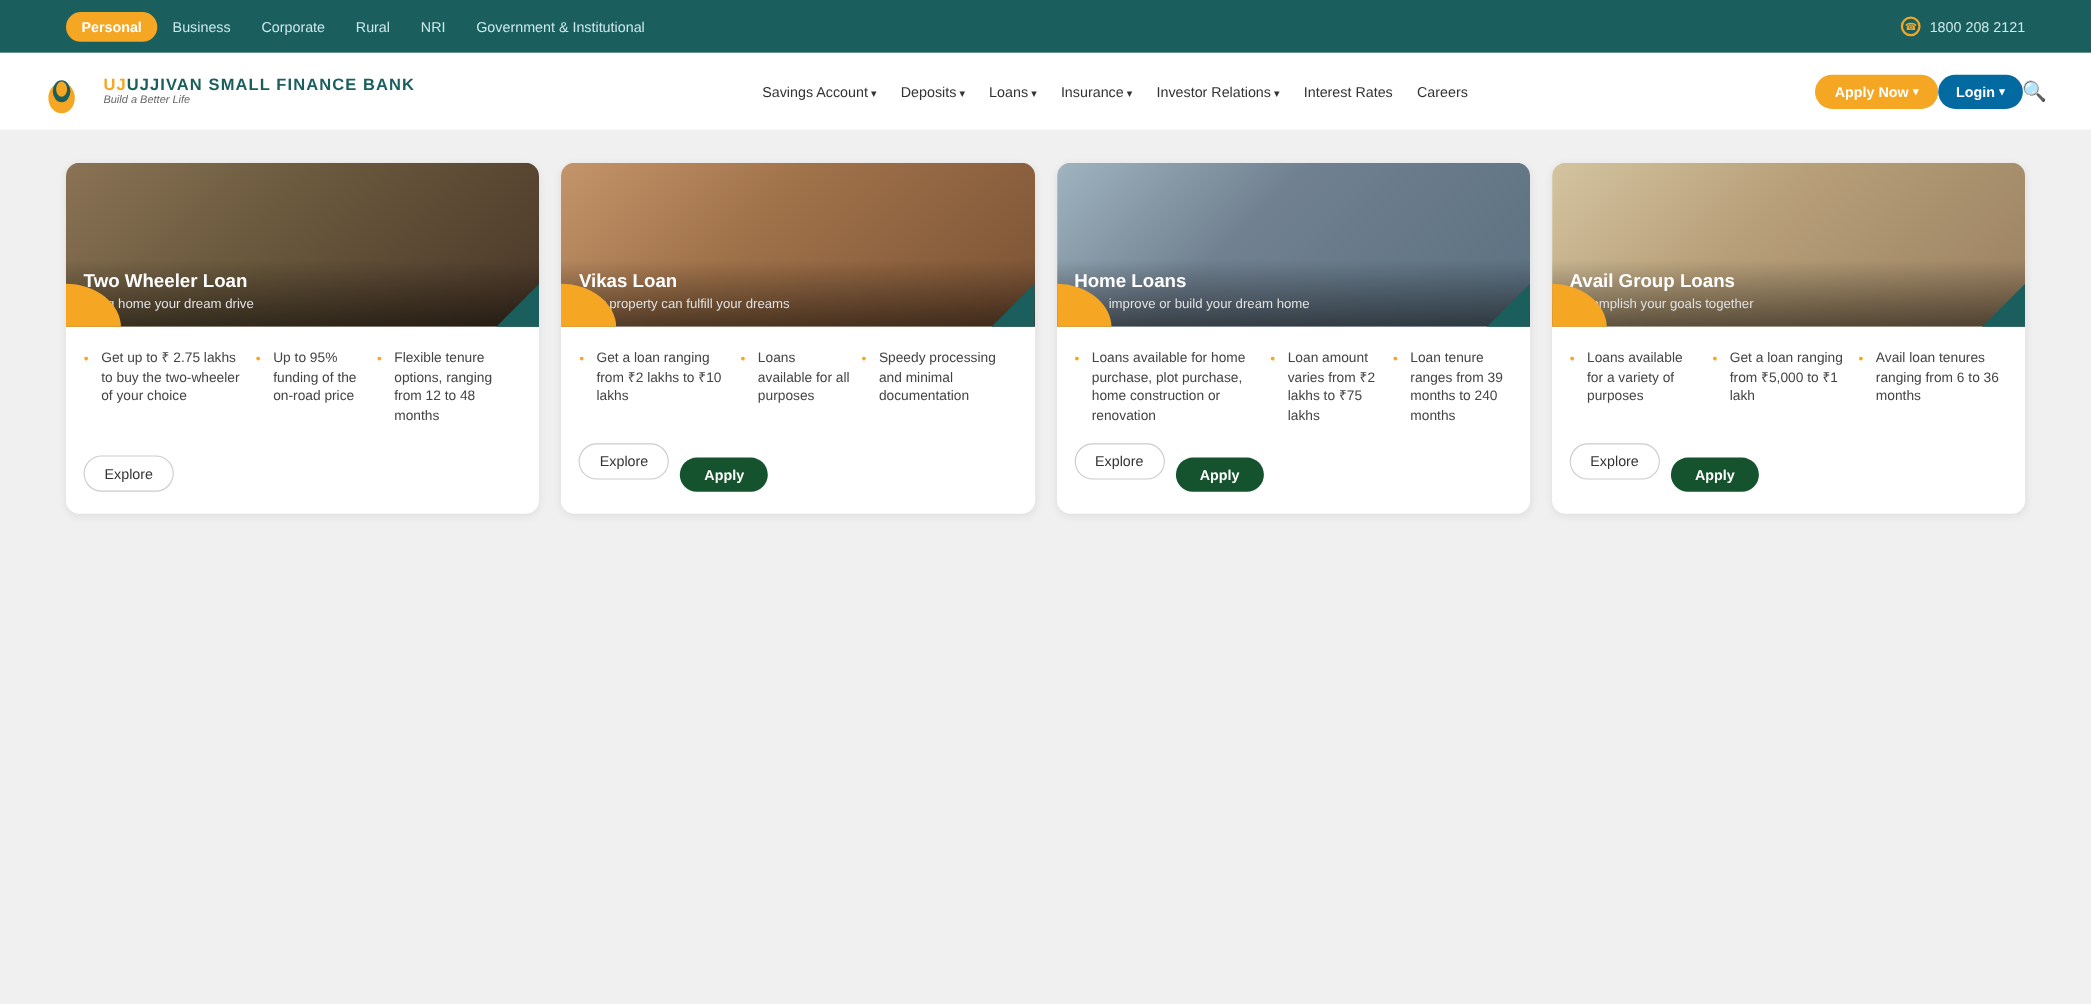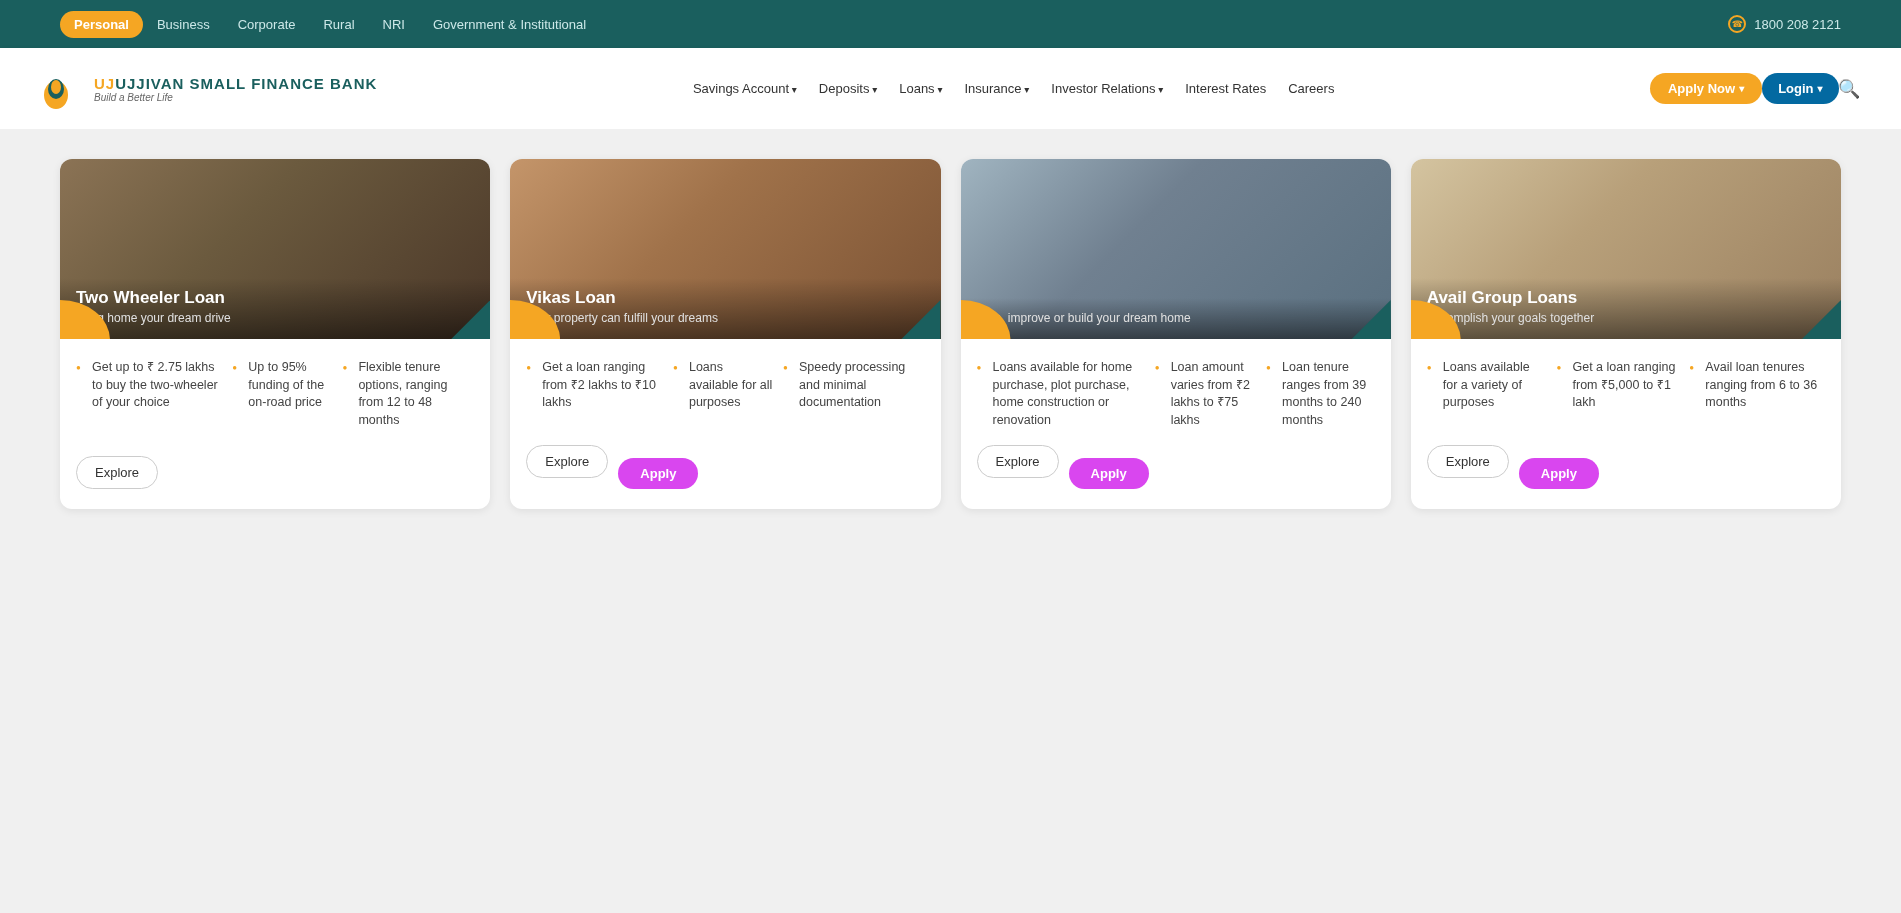--- a/index.html
+++ b/index.html
@@ -45,21 +45,21 @@
       gap: 8px;
     }
 
     
     .header {
       background: #fff;
       display: flex;
       align-items: center;
       justify-content: space-between;
       padding: 0 40px;
-      height: 81px;
+      height: 70px;
       box-shadow: 0 1px 4px rgba(0,0,0,0.1);
     }
     .logo {
       display: flex;
       align-items: center;
       gap: 10px;
     }
     .logo-text {
       display: flex;
       flex-direction: column;
@@ -145,21 +145,21 @@
     }
     .card {
       background: #fff;
       border-radius: 12px;
       overflow: visible;
       box-shadow: 0 2px 8px rgba(0,0,0,0.08);
       position: relative;
     }
     .card-image {
       width: 100%;
-      height: 180px;
+      height: 149px;
       border-radius: 12px 12px 0 0;
       overflow: hidden;
       position: relative;
     }
     .card-image-placeholder {
       width: 100%;
       height: 100%;
       display: flex;
       align-items: flex-end;
       padding: 14px 16px;
@@ -247,21 +247,21 @@
       border: 1.5px solid #ccc;
       background: #fff;
       border-radius: 20px;
       padding: 8px 18px;
       font-size: 13px;
       color: #333;
       cursor: pointer;
       font-weight: 500;
     }
     .btn-apply {
-      background: #d946ef;
+      background: #14532d;
       border: none;
       border-radius: 20px;
       padding: 8px 22px;
       font-size: 13px;
       color: #fff;
       cursor: pointer;
       font-weight: bold;
       margin-top: 24px;
     }
 
@@ -365,20 +365,21 @@
         </div>
         <div class="card-actions">
           <button class="btn-explore">Explore</button>
           <button class="btn-apply">Apply</button>
         </div>
       </div>
       <div class="card">
         <div class="card-image">
           <div class="card-image-placeholder card-img-home"></div>
           <div class="card-title-area">
+            <div class="card-title">Home Loans</div>
             <div class="card-subtitle">Own, improve or build your dream home</div>
           </div>
           <div class="card-corner-yellow"></div>
           <div class="card-corner-teal"></div>
         </div>
         <div class="card-body">
           <ul class="card-features">
             <li>Loans available for home purchase, plot purchase, home construction or renovation</li>
             <li>Loan amount varies from ₹2 lakhs to ₹75 lakhs</li>
             <li>Loan tenure ranges from 39 months to 240 months</li>

